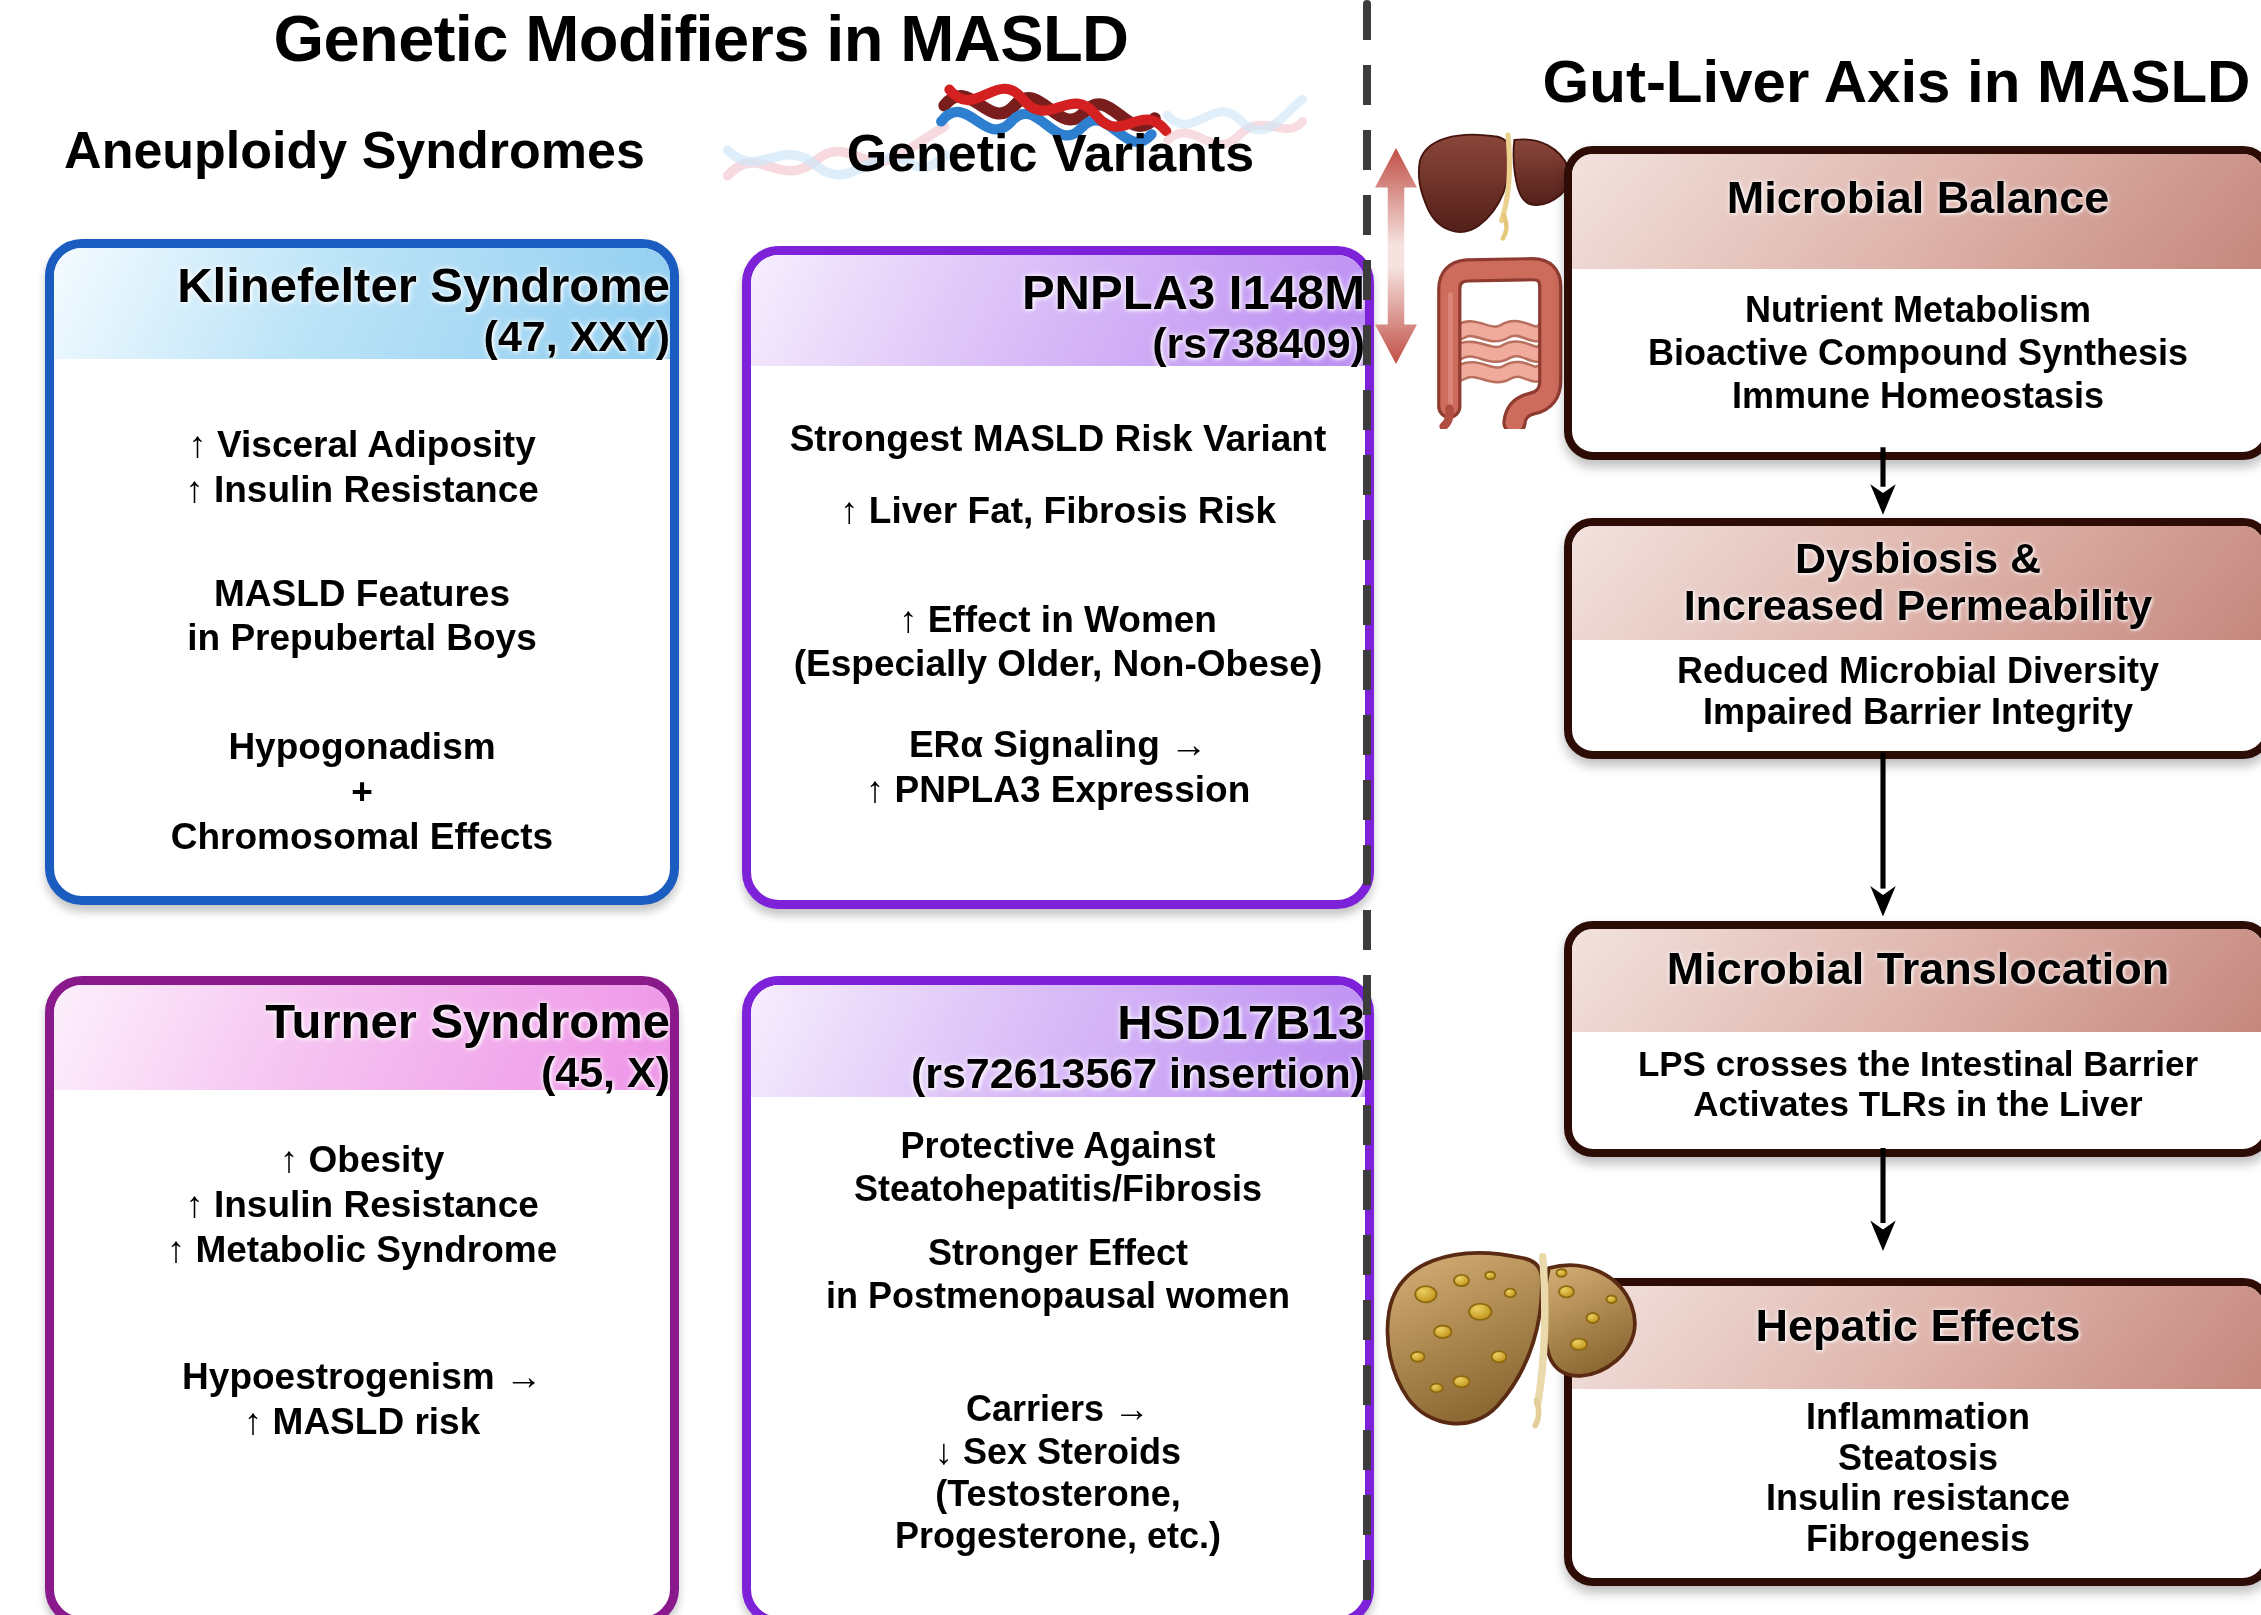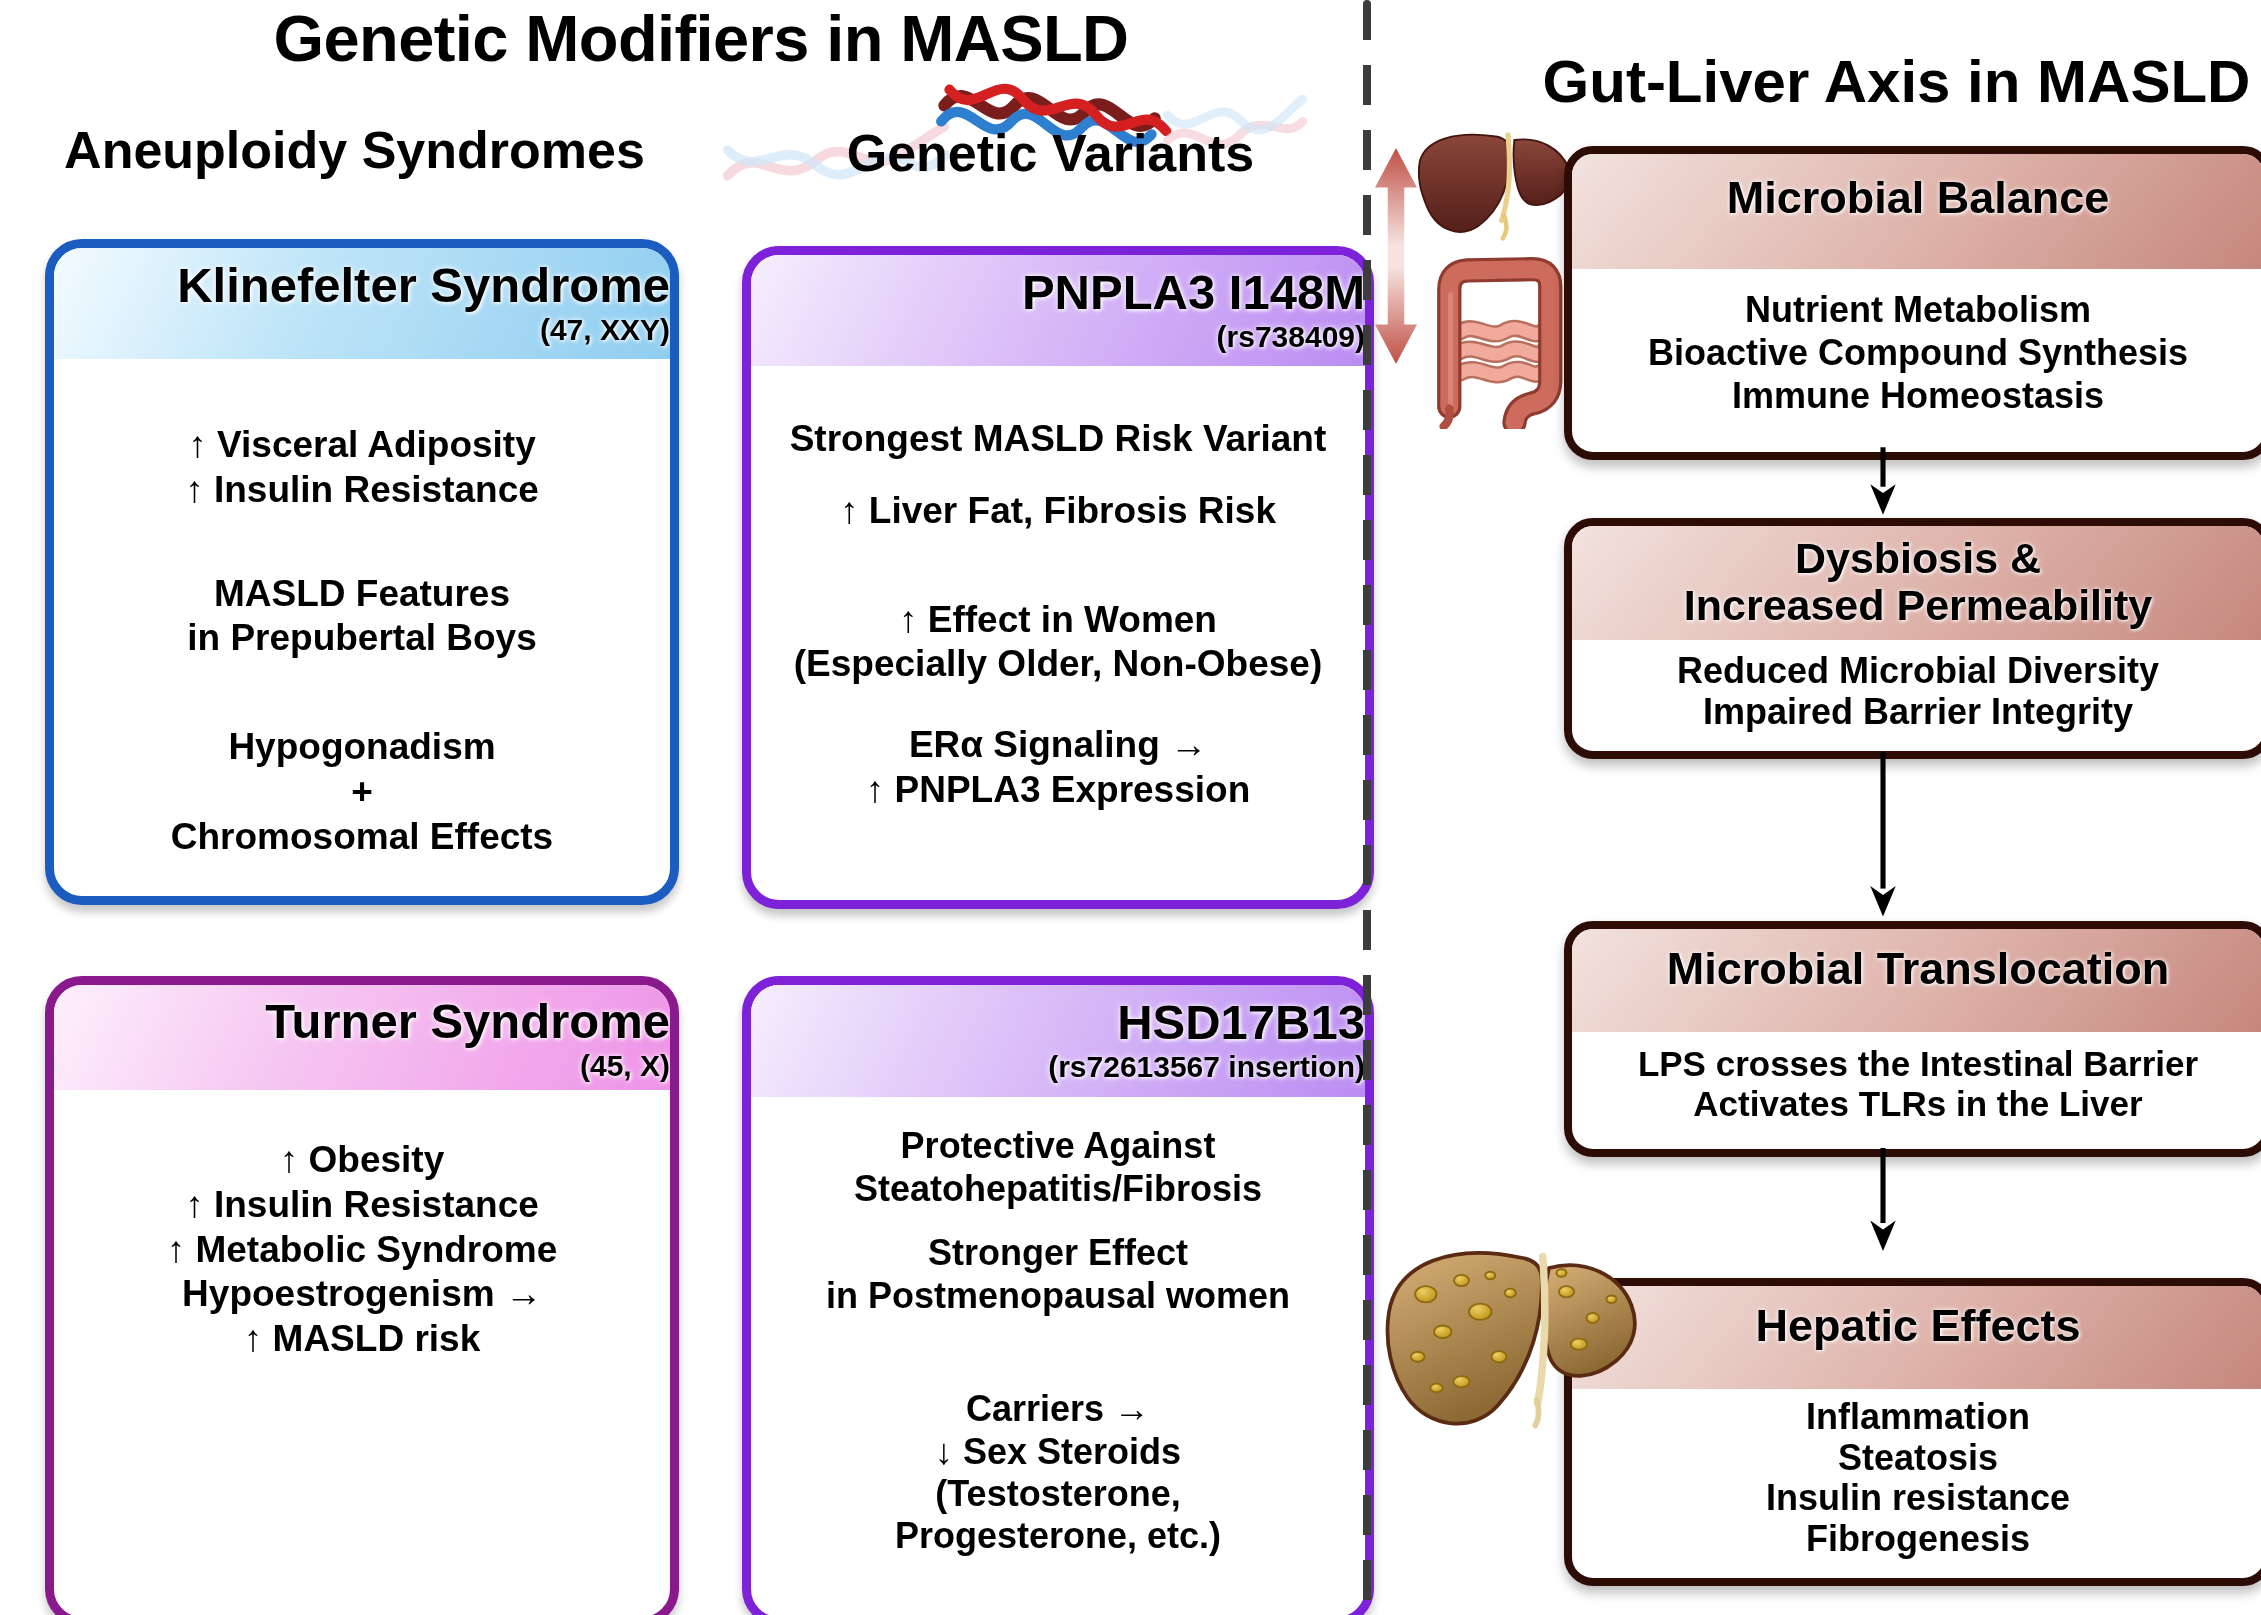--- a/index.html
+++ b/index.html
@@ -15,37 +15,37 @@
   .big-title{font-size:65px;line-height:1.05;letter-spacing:-0.6px;}
   .col-title{font-size:52px;line-height:1.05;}
   .right-title{font-size:60px;line-height:1.05;}
 
   
   .card{position:absolute;background:#fff;border-radius:37px;overflow:hidden;
         box-shadow:0 6.4px 9px rgba(0,0,0,.22);}
   .card .hdr{width:100%;text-align:right;}
   .hdr-title{font-size:49px;line-height:1.12;
              text-shadow:0 0 6.4px #fff,1.3px 1.3px 3.8px rgba(255,255,255,.95);}
-  .hdr-sub{font-size:30px;line-height:1.1;
+  .hdr-sub{font-size:43px;line-height:1.1;
            text-shadow:0 0 6.4px #fff,1.3px 1.3px 3.8px rgba(255,255,255,.95);}
   .card .bdy{width:100%;text-align:center;font-size:37px;line-height:1.21;}
   .bdy .line{white-space:nowrap;}
 
   #card-klinefelter{left:45px;top:239px;width:616px;height:648px;border:9.6px solid #1a5cc0;}
   #card-klinefelter .hdr{height:101px;padding-top:10.2px;
      background:linear-gradient(115deg,#f4fbff 0%,#bfe5f8 40%,#8fcdf0 100%);}
   #card-klinefelter .g1{padding-top:29px;margin-top:35px;}
   #card-klinefelter .g2{margin-top:59px;}
   #card-klinefelter .g3{margin-top:64px;}
 
   #card-turner{left:45px;top:976px;width:616px;height:632px;border:9.6px solid #8a1a8c;}
   #card-turner .hdr{height:96px;padding-top:9px;
      background:linear-gradient(115deg,#fdf0fc 0%,#f6c7f2 38%,#ee93e7 100%);}
   #card-turner .g1{padding-top:48px;}
-  #card-turner .g2{}
+  #card-turner .g2{margin-top:83px;}
 
   #card-pnpla3{left:742px;top:246px;width:614px;height:645px;border:9.6px solid #7d22d8;}
   #card-pnpla3 .hdr{height:101px;padding-top:10.2px;
      background:linear-gradient(115deg,#f6eefd 0%,#dcc0f8 42%,#bb8cf2 100%);}
   #card-pnpla3 .g1{padding-top:51px;}
   #card-pnpla3 .g2{margin-top:27px;}
   #card-pnpla3 .g3{margin-top:64px;}
   #card-pnpla3 .g4{margin-top:36px;}
 
   #card-hsd{left:742px;top:976px;width:614px;height:632px;border:9.6px solid #7d22d8;}

